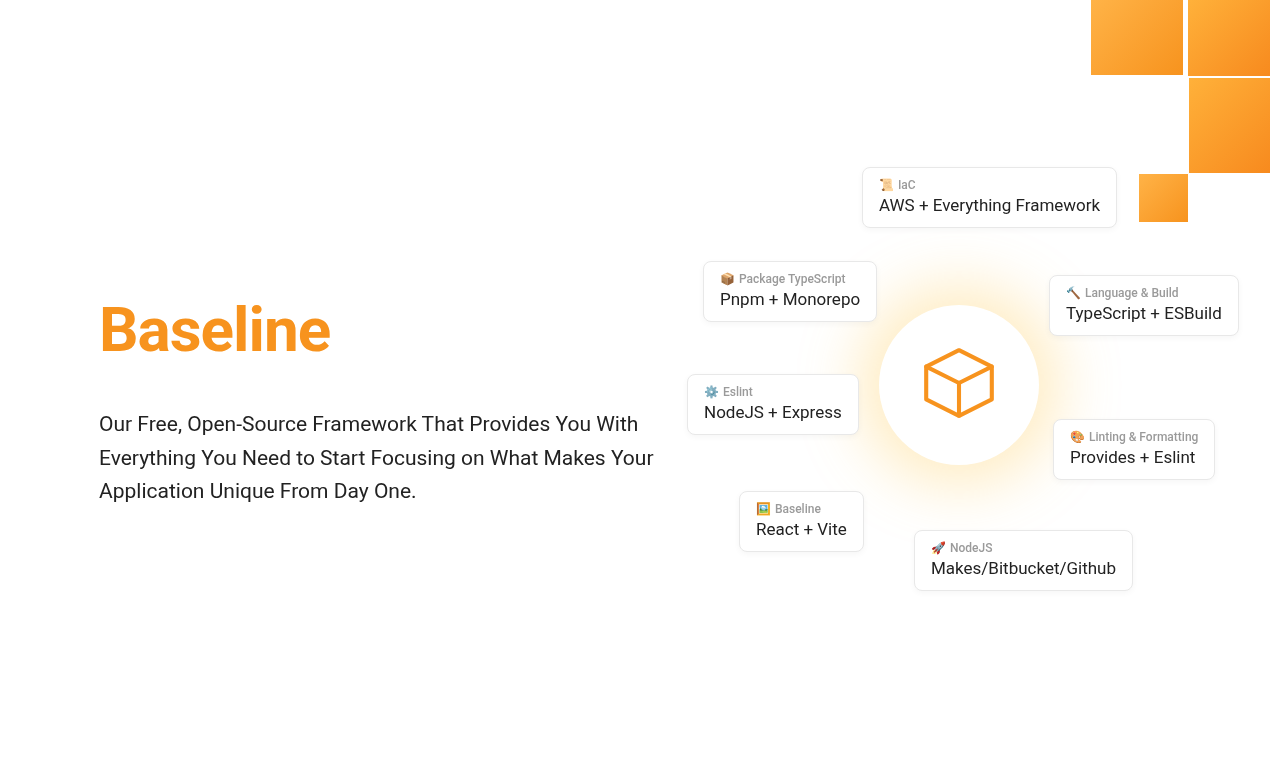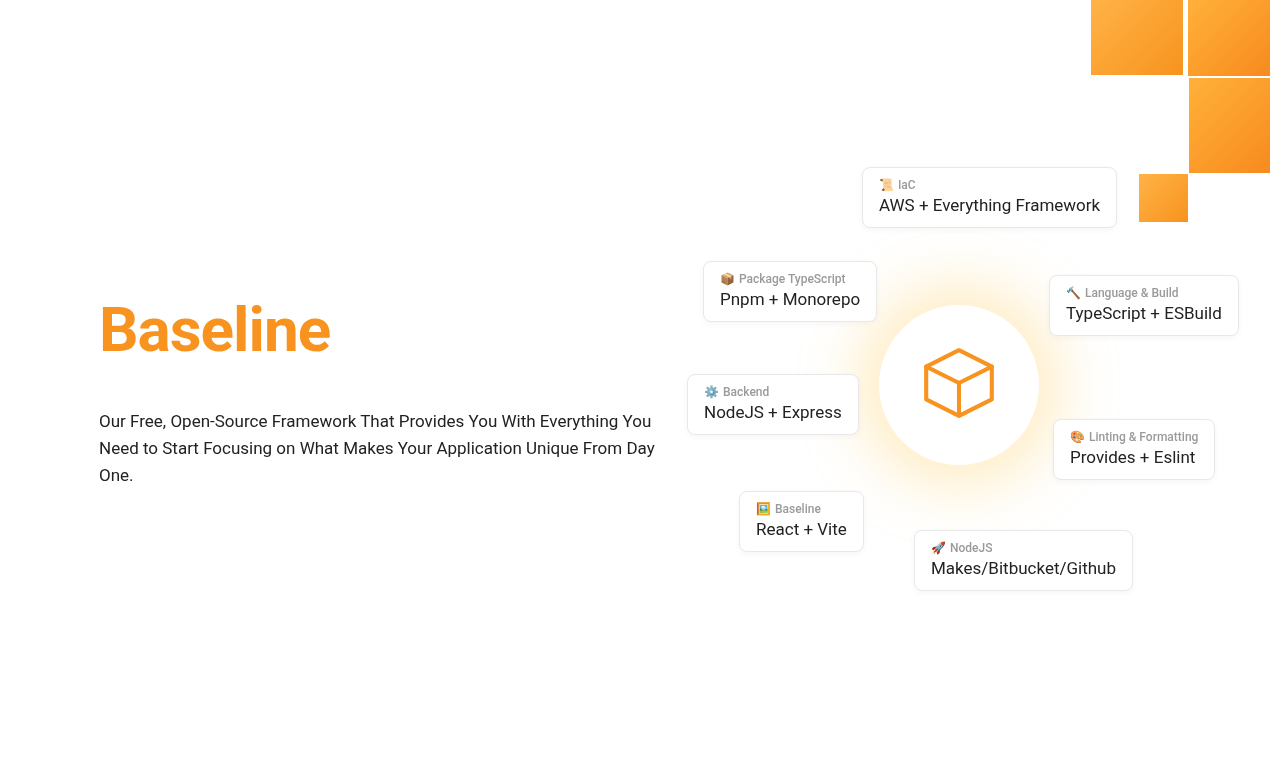--- a/index.html
+++ b/index.html
@@ -28,21 +28,21 @@
     margin-left: 44px;
   }
   .title {
     font-size: 62px;
     font-weight: 700;
     color: #f7931e;
     letter-spacing: -1px;
     margin-bottom: 42px;
   }
   .subtitle {
-    font-size: 17px;
+    font-size: 21px;
     line-height: 1.6;
     color: #222;
     font-weight: 400;
   }
 
   .right {
     position: absolute;
     left: 680px;
     top: 160px;
     width: 580px;
@@ -142,21 +142,21 @@
     <div class="card-label">
       <span class="emoji">🔨</span>
       <span>Language &amp; Build</span>
     </div>
     <div class="card-value">TypeScript + ESBuild</div>
   </div>
 
   <div class="card c-backend">
     <div class="card-label">
       <span class="emoji">⚙️</span>
-      <span>Backend</span>
+      <span>Eslint</span>
     </div>
     <div class="card-value">NodeJS + Express</div>
   </div>
 
   <div class="card c-lint">
     <div class="card-label">
       <span class="emoji">🎨</span>
       <span>Linting &amp; Formatting</span>
     </div>
     <div class="card-value">Provides + Eslint</div>

